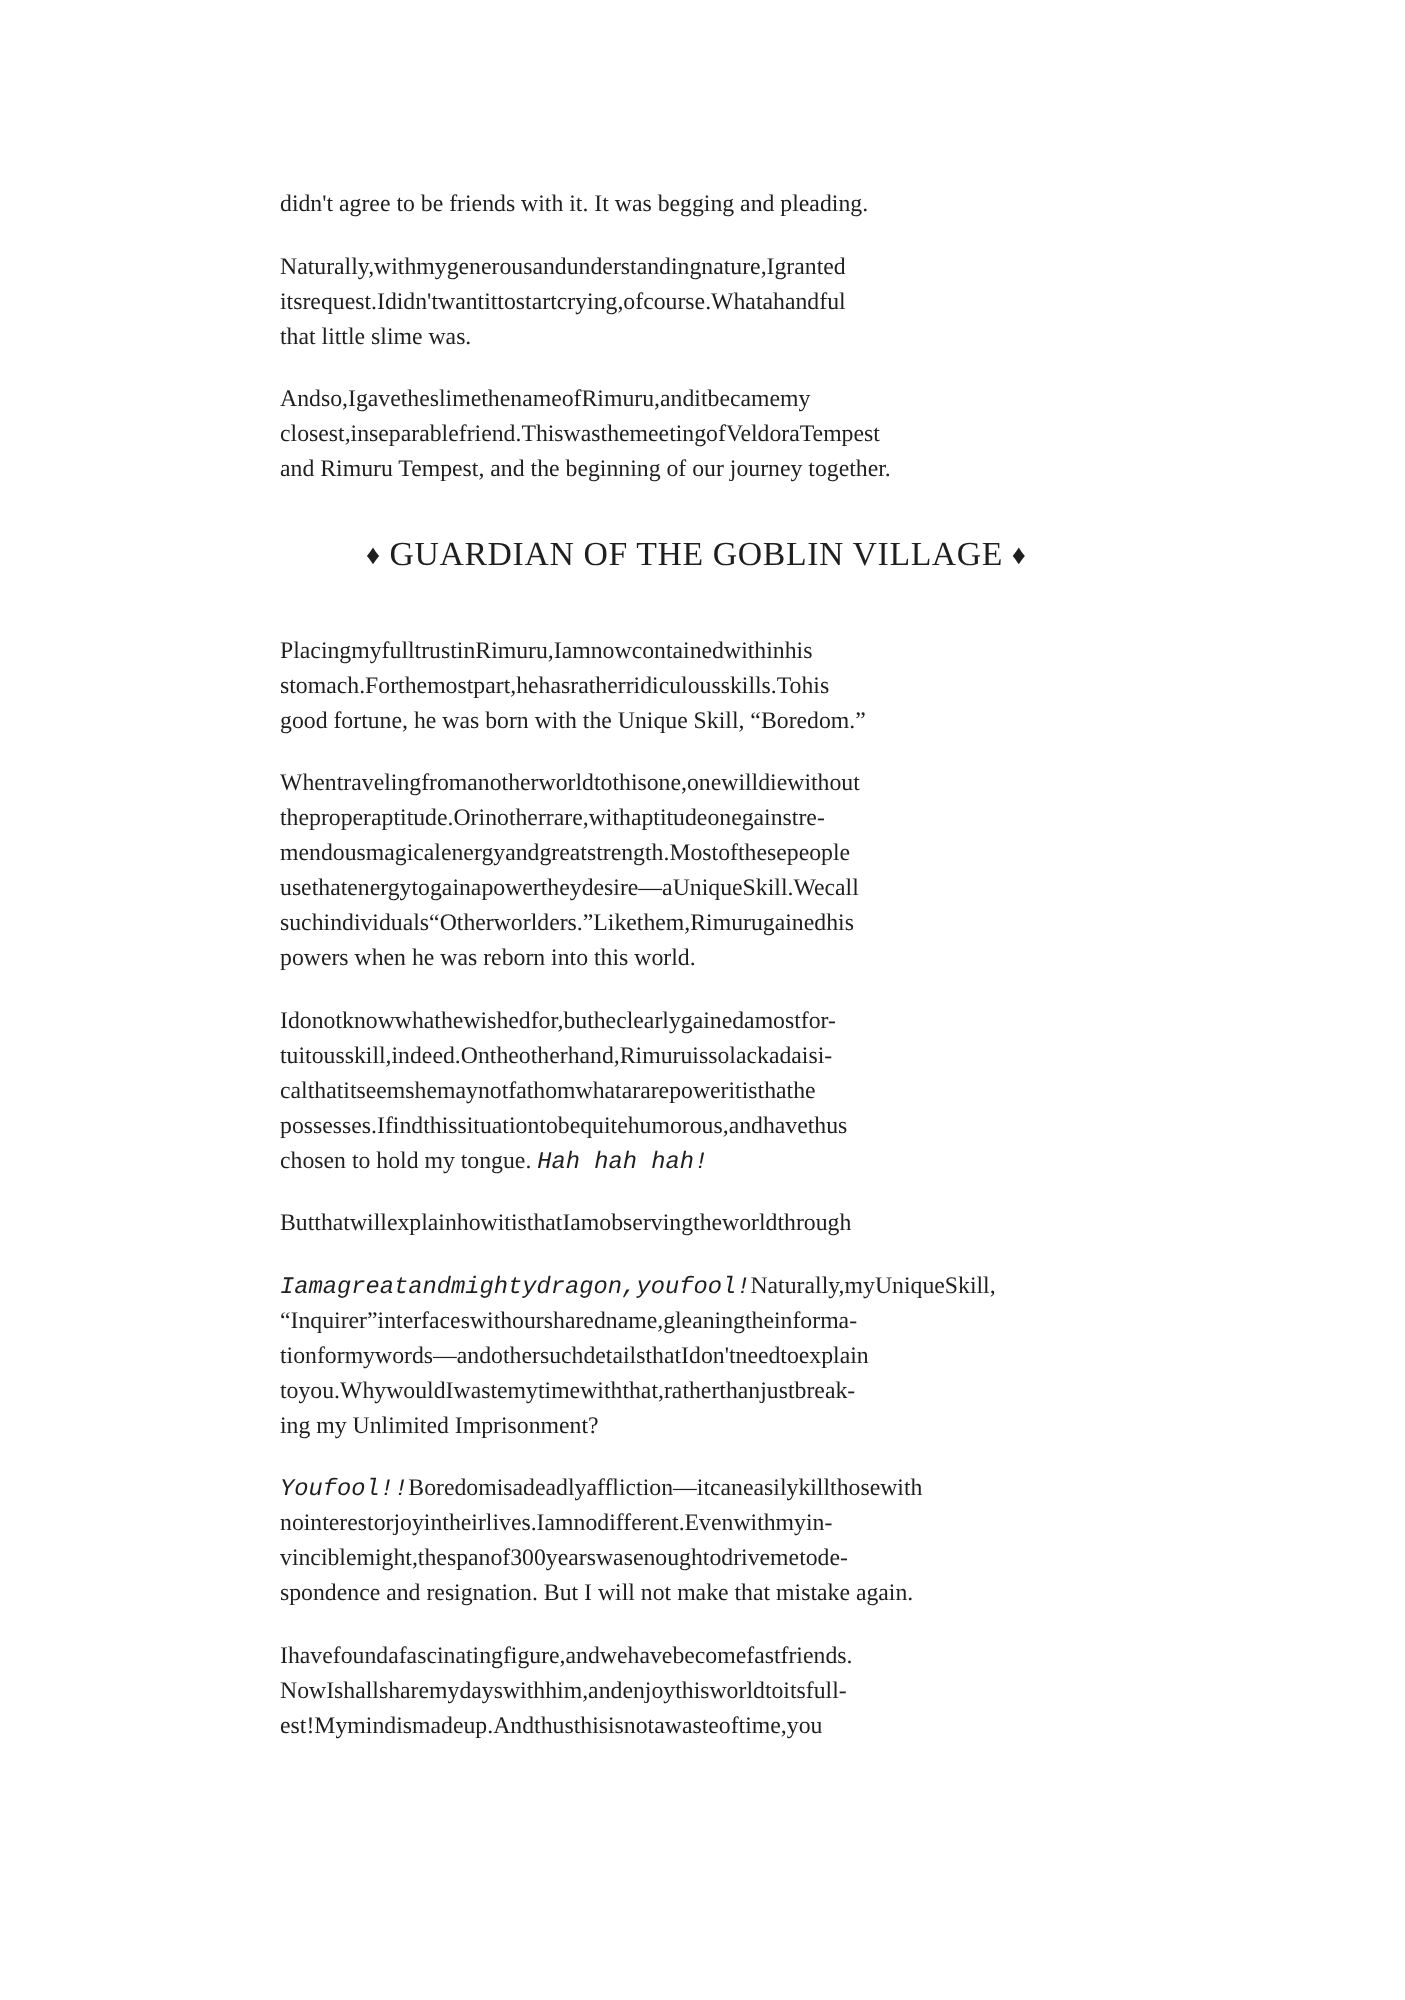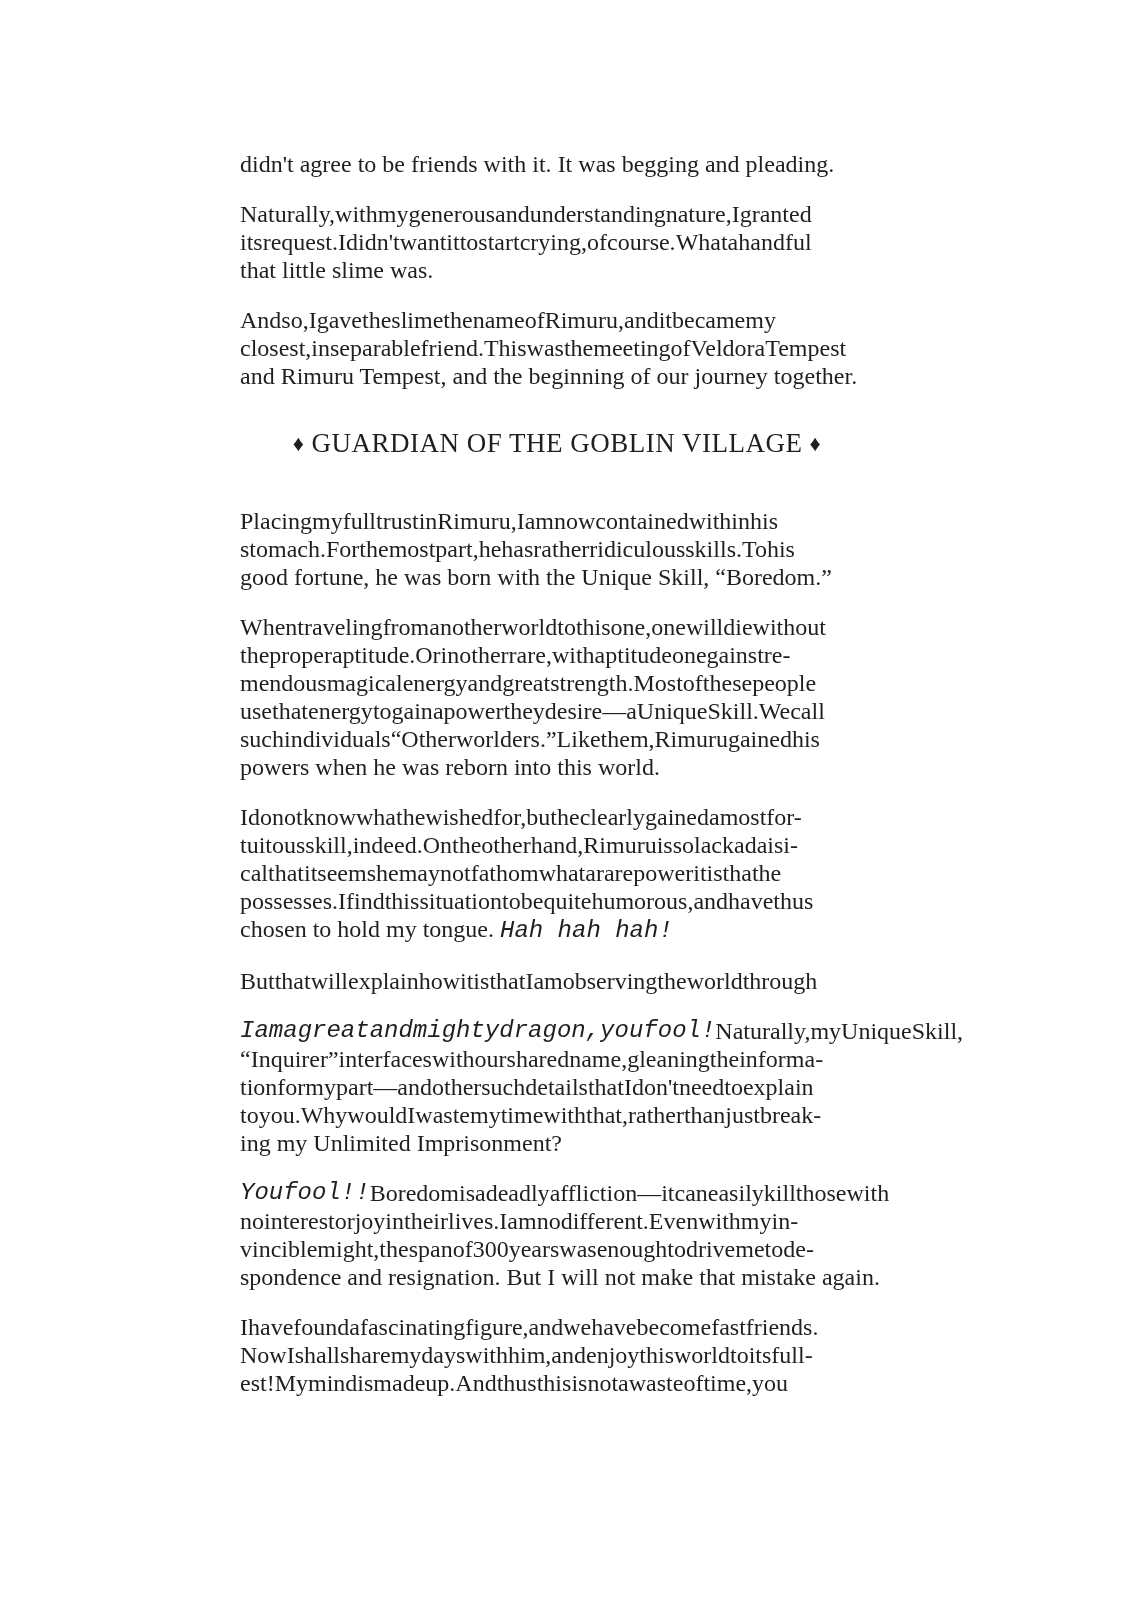--- a/index.html
+++ b/index.html
@@ -17,22 +17,22 @@
     background: #ffffff;
   }
   .text-col {
     position: absolute;
     left: 224px;
     top: 150px;
     width: 666px;
     color: #1f1f1f;
   }
   .para {
-    margin: 0 0 22px 16px;
-    font-size: 24px;
+    margin: 0 0 22px 0;
+    font-size: 19px;
     line-height: 28px;
   }
   .line { line-height: 28px; }
   .line.j {
     display: flex;
     justify-content: flex-start;
   }
   .line.n { white-space: pre-wrap; }
   .it { font-style: italic; font-family: Liberation Mono, monospace; }
   .heading {
@@ -331,21 +331,21 @@
           <span>shared</span>
           <span>name,</span>
           <span>gleaning</span>
           <span>the</span>
           <span>informa-</span>
         </div>
         <div class="line j">
           <span>tion</span>
           <span>for</span>
           <span>my</span>
-          <span>part—and</span>
+          <span>words—and</span>
           <span>other</span>
           <span>such</span>
           <span>details</span>
           <span>that</span>
           <span>I</span>
           <span>don't</span>
           <span>need</span>
           <span>to</span>
           <span>explain</span>
         </div>

